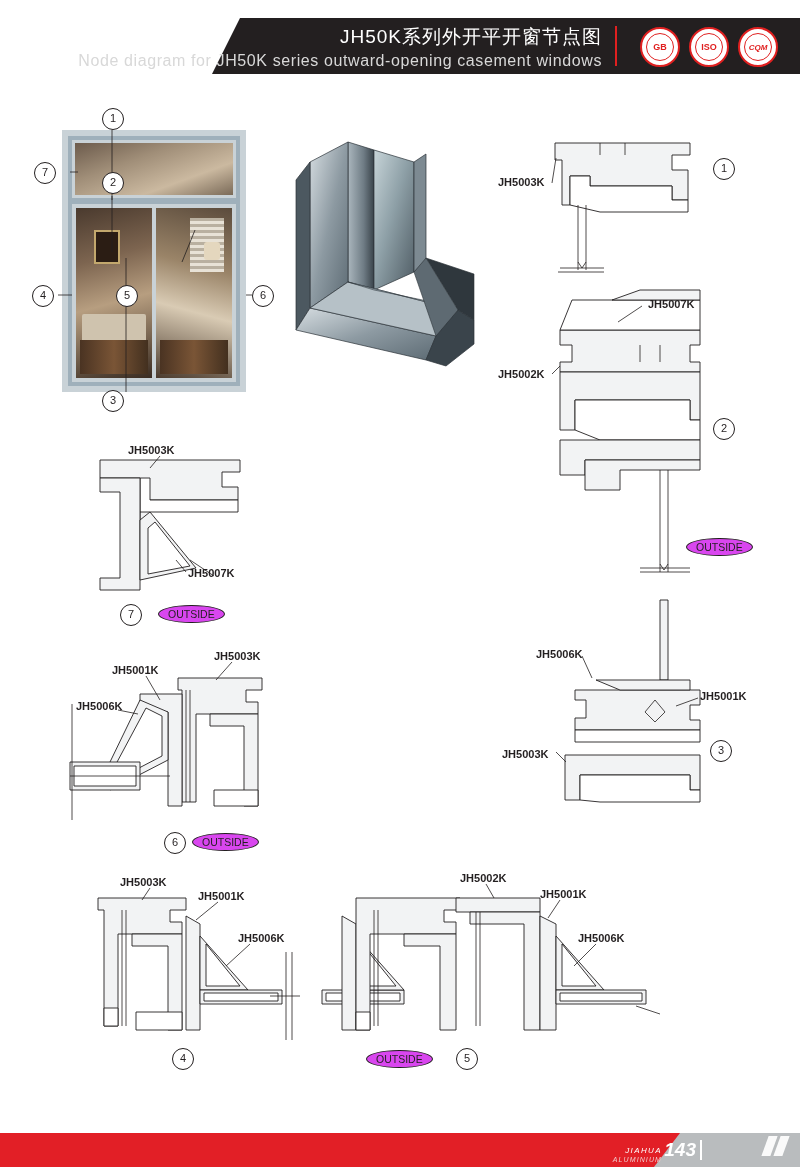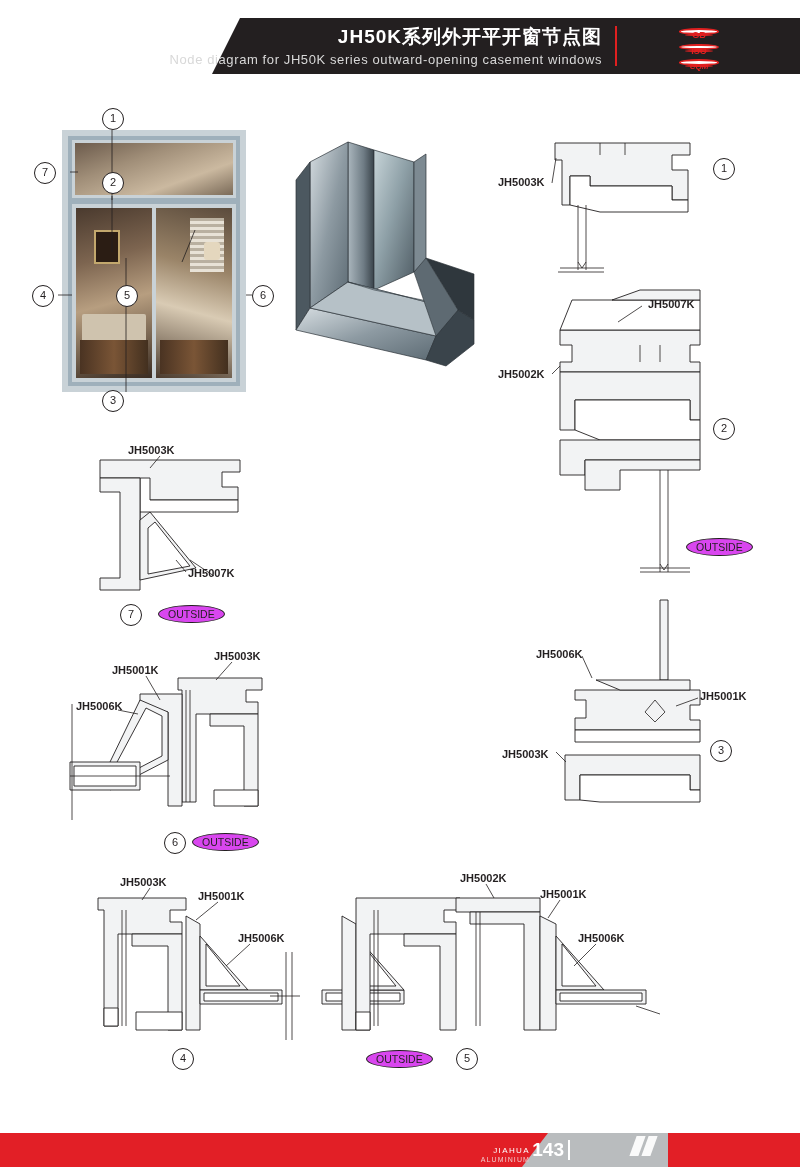--- a/index.html
+++ b/index.html
@@ -13,41 +13,41 @@
   }
   .header-band{
     position:absolute;right:0;top:18px;width:560px;height:56px;background:#231f20;
     border-top-left-radius:0;
   }
   .header-band:before{
     content:"";position:absolute;left:-28px;top:0;width:0;height:0;
     border-bottom:56px solid #231f20;border-left:28px solid transparent;
   }
   .title-cn{
-    position:absolute;right:198px;top:24px;color:#ffffff;font-size:19px;font-weight:bold;
+    position:absolute;right:198px;top:24px;color:#ffffff;font-size:19px;font-weight:normal;
     letter-spacing:1px;text-align:right;white-space:nowrap;
   }
   .title-en{
-    position:absolute;right:198px;top:52px;color:#d8d8d8;font-size:13px;
+    position:absolute;right:198px;top:52px;color:#d8d8d8;font-size:16px;
     letter-spacing:.6px;text-align:right;white-space:nowrap;
   }
   .logo-sep{
     position:absolute;right:183px;top:26px;width:2px;height:40px;background:#e02020;
   }
-  .cert-wrap{position:absolute;right:22px;top:28px;width:158px;height:38px;display:flex;gap:9px;align-items:center;justify-content:flex-end;flex-direction:column;}
+  .cert-wrap{position:absolute;right:22px;top:28px;width:158px;height:38px;display:flex;gap:9px;align-items:center;justify-content:flex-end;}
   .cert{width:36px;height:36px;border-radius:50%;position:relative;}
   .cert.c1{border:2px solid #e02020;background:#fff;}
   .cert.c2{border:2px solid #e02020;background:#fff;}
   .cert.c3{border:2px solid #e02020;background:#fff;}
   .cert .cg{position:absolute;inset:4px;border-radius:50%;border:1px solid #e02020;display:flex;align-items:center;justify-content:center;color:#e02020;font-size:9px;font-weight:bold;}
   .cert.c3 .cg{font-size:8px;font-style:italic;}
 
   
   .footer{
-    position:absolute;left:0;bottom:0;width:668px;height:52px;
+    position:absolute;left:0;bottom:0;width:800px;height:52px;font-style:italic;
   }
   .footer-red{
     position:absolute;left:0;bottom:0;width:800px;height:34px;background:#e21f26;
   }
   .footer-grey{
     position:absolute;right:0;bottom:0;width:120px;height:34px;background:#b9bcbe;
   }
   .footer-grey:before{
     content:"";position:absolute;left:-26px;top:0;width:0;height:0;
     border-bottom:34px solid #b9bcbe;border-left:26px solid transparent;

